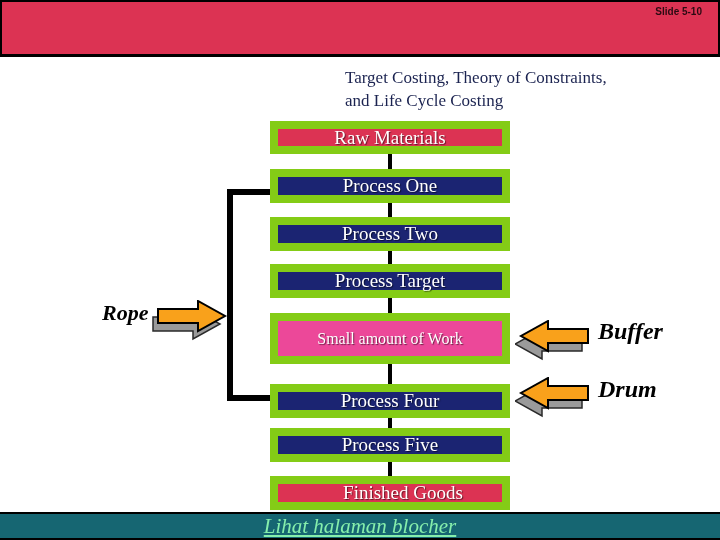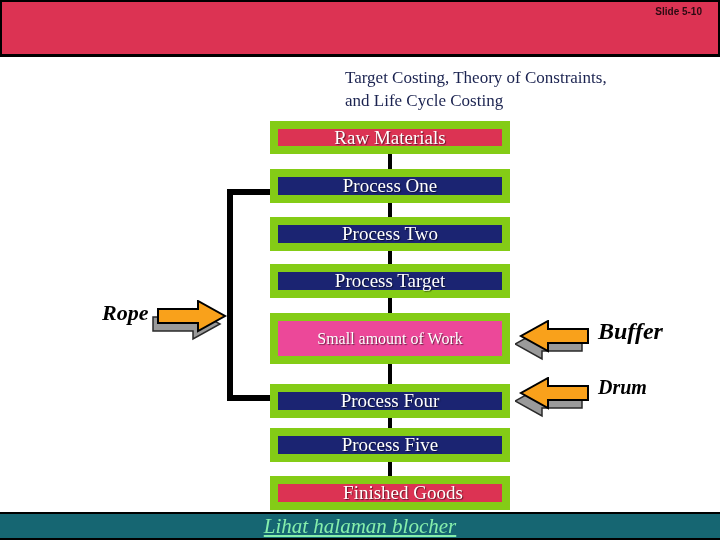--- a/index.html
+++ b/index.html
@@ -105,19 +105,19 @@
   <svg class="arrow-svg" style="left:515px;top:320px;" width="78" height="42" viewBox="0 0 78 42">
     <polygon points="67,17 27,17 27,9 0,24 27,39 27,31 67,31" fill="#9a9a9a" stroke="#2a2a2a" stroke-width="1.5"></polygon>
     <polygon points="73,9 33,9 33,1 6,16 33,31 33,23 73,23" fill="#F9A11B" stroke="#000" stroke-width="2"></polygon>
   </svg>
   <div class="side-label" style="left:598px;top:318px;font-size:24px;">Buffer</div>
 
   <svg class="arrow-svg" style="left:515px;top:377px;" width="78" height="42" viewBox="0 0 78 42">
     <polygon points="67,17 27,17 27,9 0,24 27,39 27,31 67,31" fill="#9a9a9a" stroke="#2a2a2a" stroke-width="1.5"></polygon>
     <polygon points="73,9 33,9 33,1 6,16 33,31 33,23 73,23" fill="#F9A11B" stroke="#000" stroke-width="2"></polygon>
   </svg>
-  <div class="side-label" style="left:598px;top:376px;font-size:20px;">Drum</div>
+  <div class="side-label" style="left:598px;top:376px;font-size:24px;">Drum</div>
 
   <div class="footer">
     <span class="footer-link">Lihat halaman  blocher</span>
   </div>
 
 </div>
 
 </body></html>

